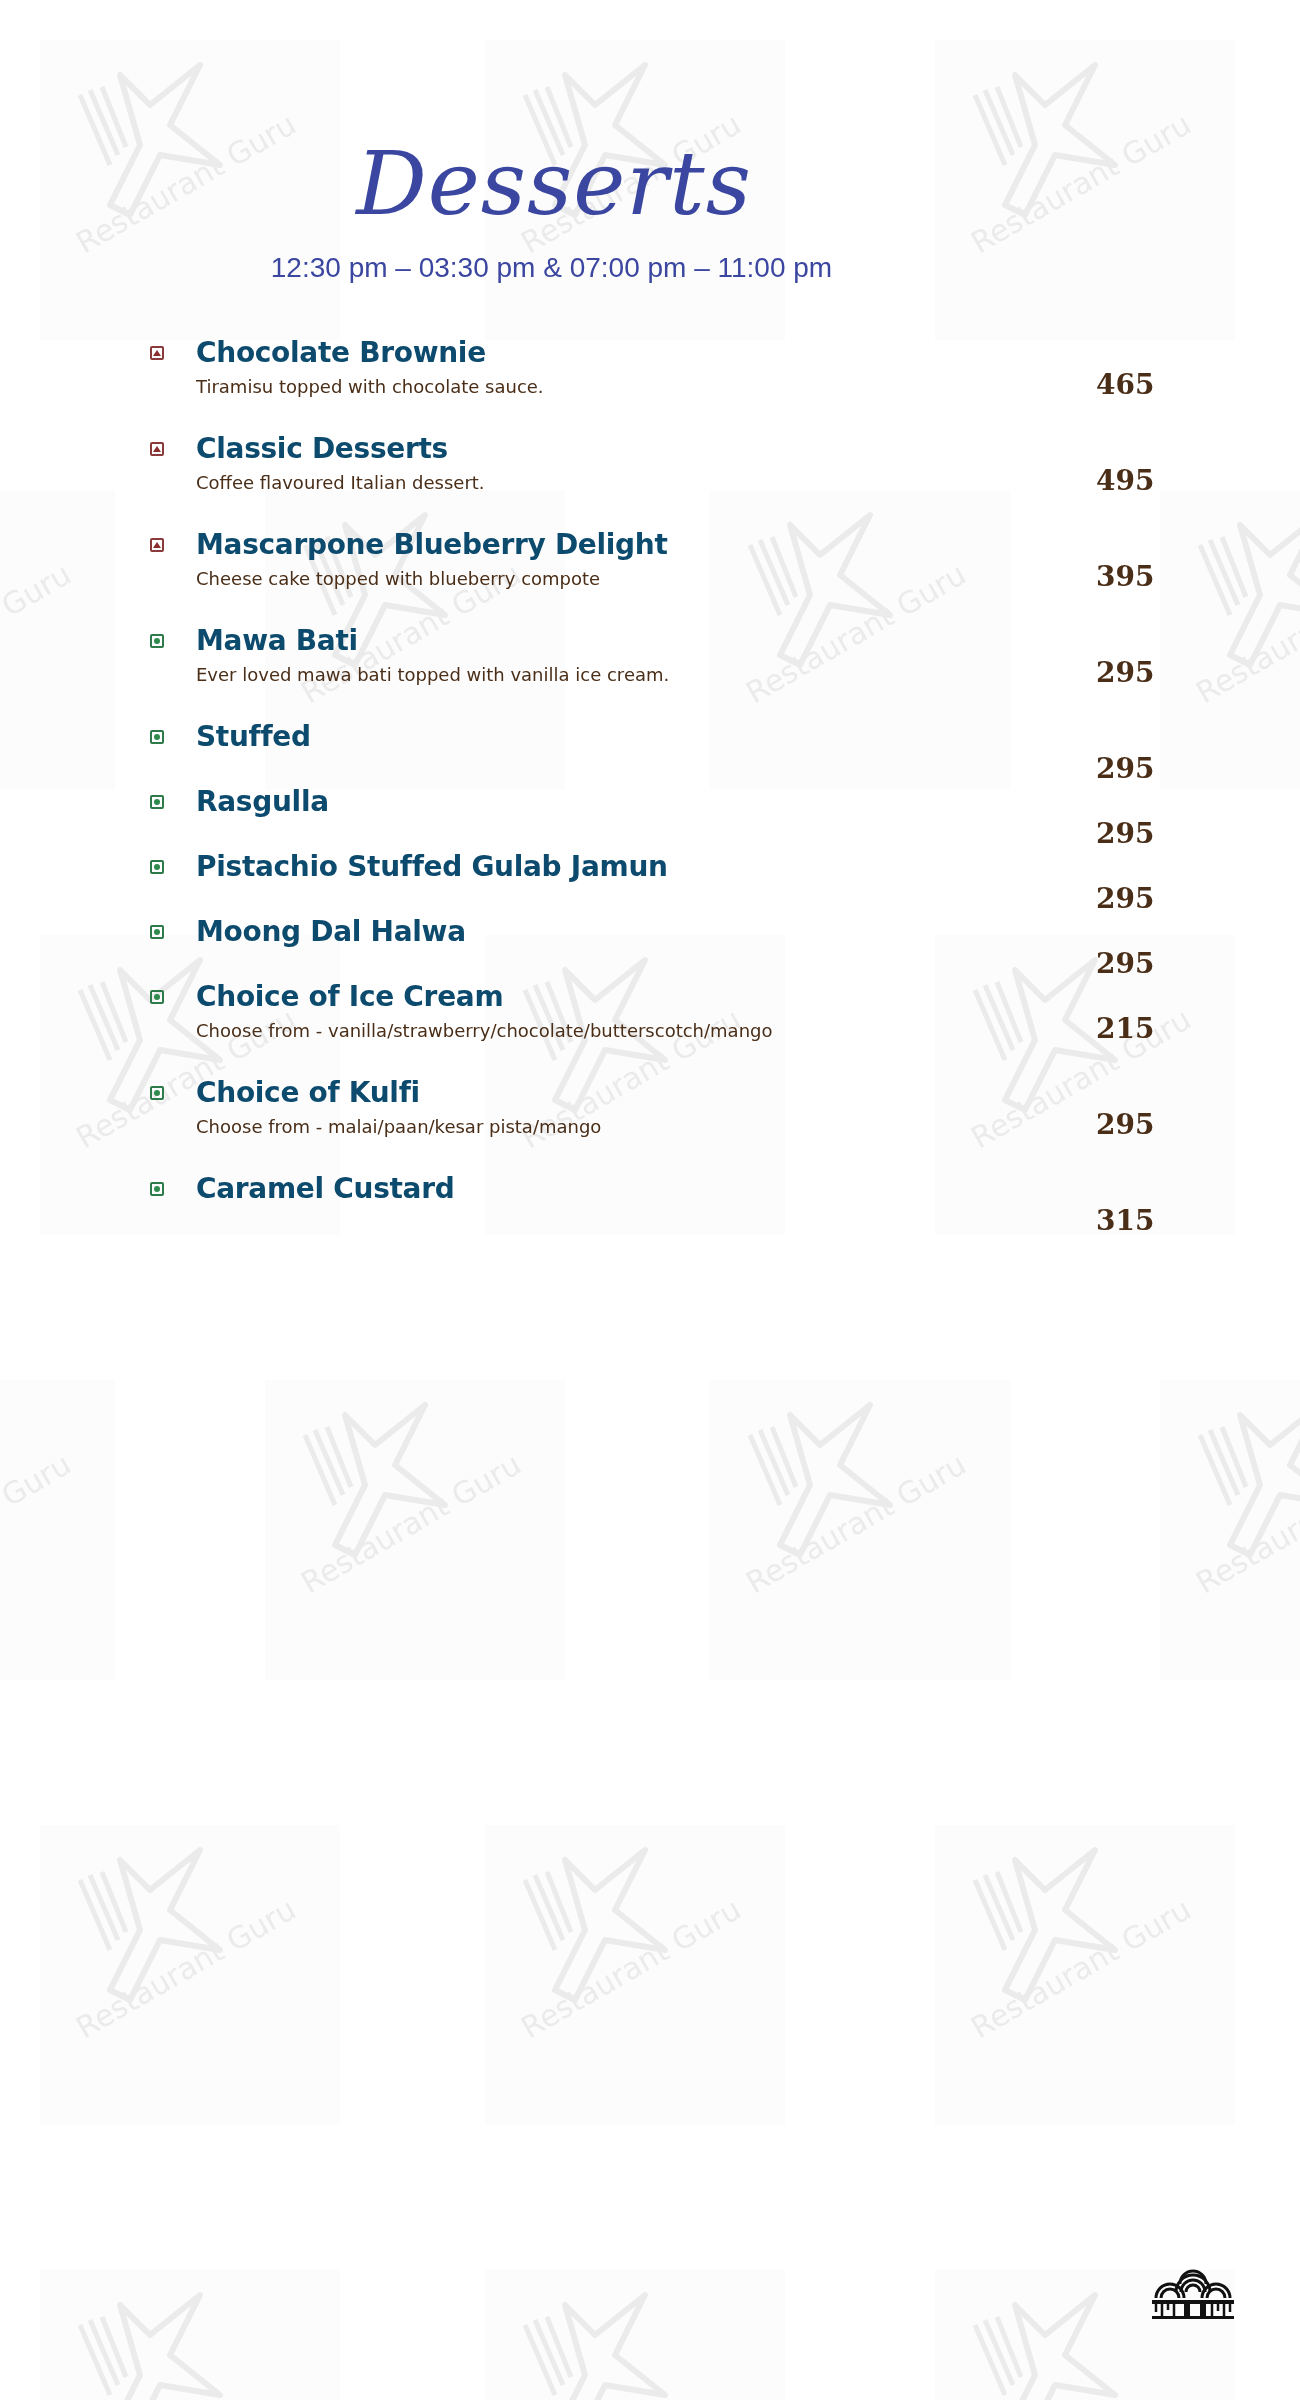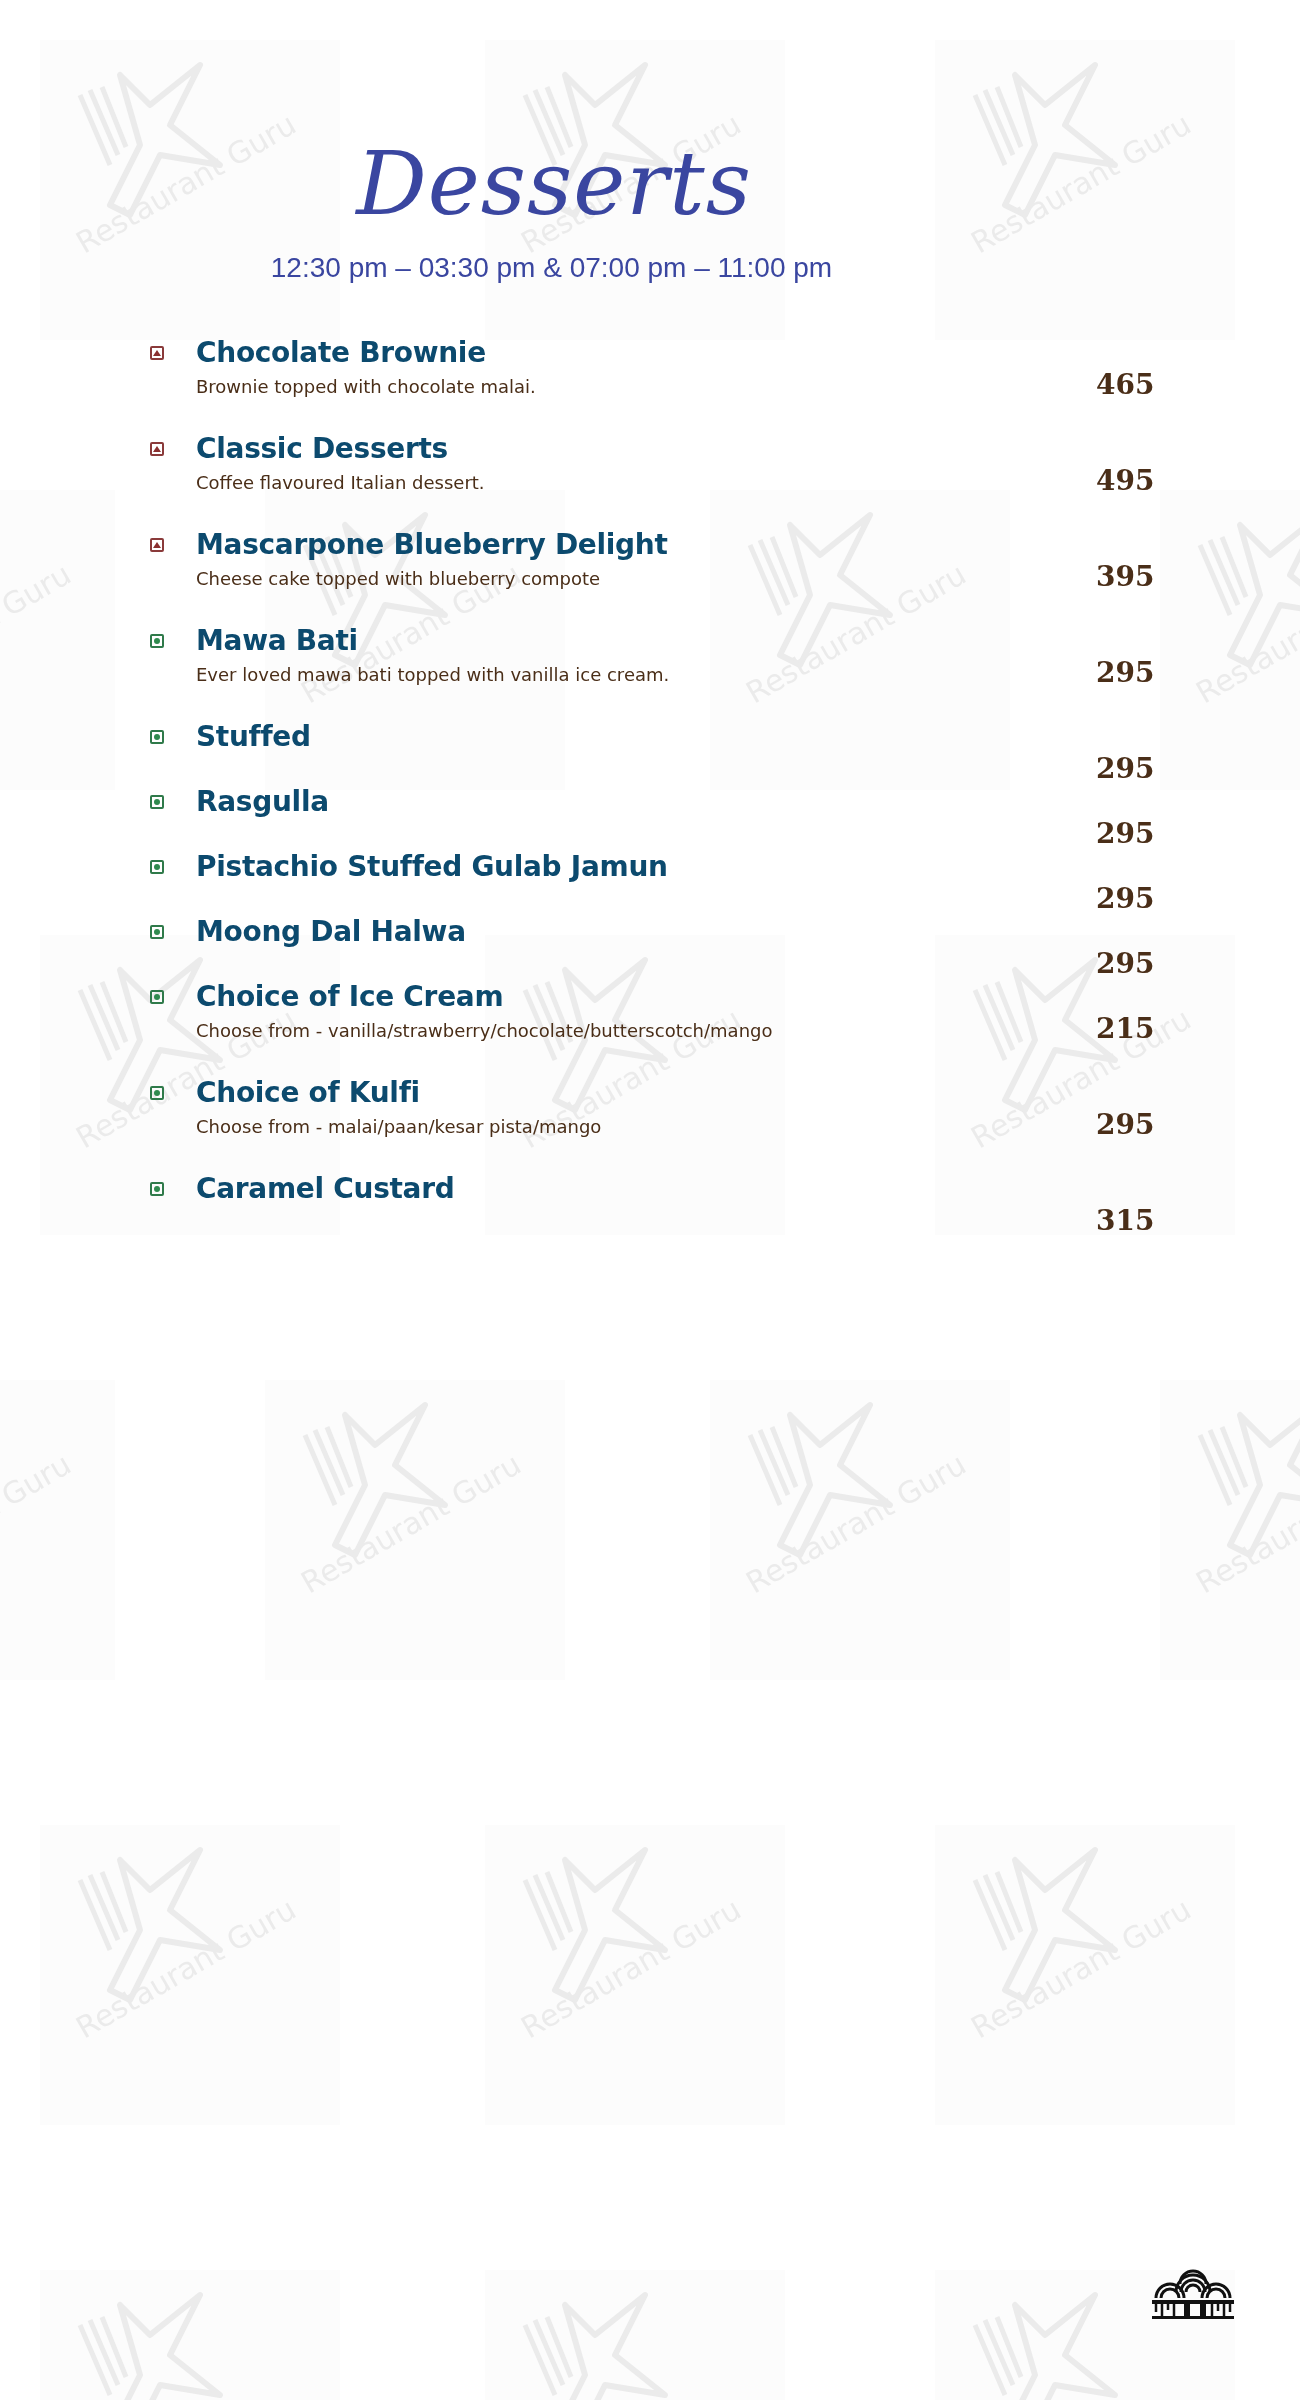--- a/index.html
+++ b/index.html
@@ -222,21 +222,21 @@
 
 <div class="page">
   <h1 class="title" style="margin:0;font-weight:normal">Desserts</h1>
   <div class="hours">12:30 pm – 03:30 pm &amp; 07:00 pm – 11:00 pm</div>
 
   <div class="menu">
     <div class="item" style="position:absolute;left:0;top:0;width:1000px">
       <span class="diet-icon nonveg"></span>
       <span class="item-name">Chocolate Brownie</span>
       <span class="item-price">465</span>
-      <span class="item-desc">Brownie topped with chocolate malai.</span>
+      <span class="item-desc">Tiramisu topped with chocolate sauce.</span>
     </div>
     <div class="item" style="position:absolute;left:0;top:96px;width:1000px">
       <span class="diet-icon nonveg"></span>
       <span class="item-name">Classic Desserts</span>
       <span class="item-price">495</span>
       <span class="item-desc">Coffee flavoured Italian dessert.</span>
     </div>
     <div class="item" style="position:absolute;left:0;top:192px;width:1000px">
       <span class="diet-icon nonveg"></span>
       <span class="item-name">Mascarpone Blueberry Delight</span>

